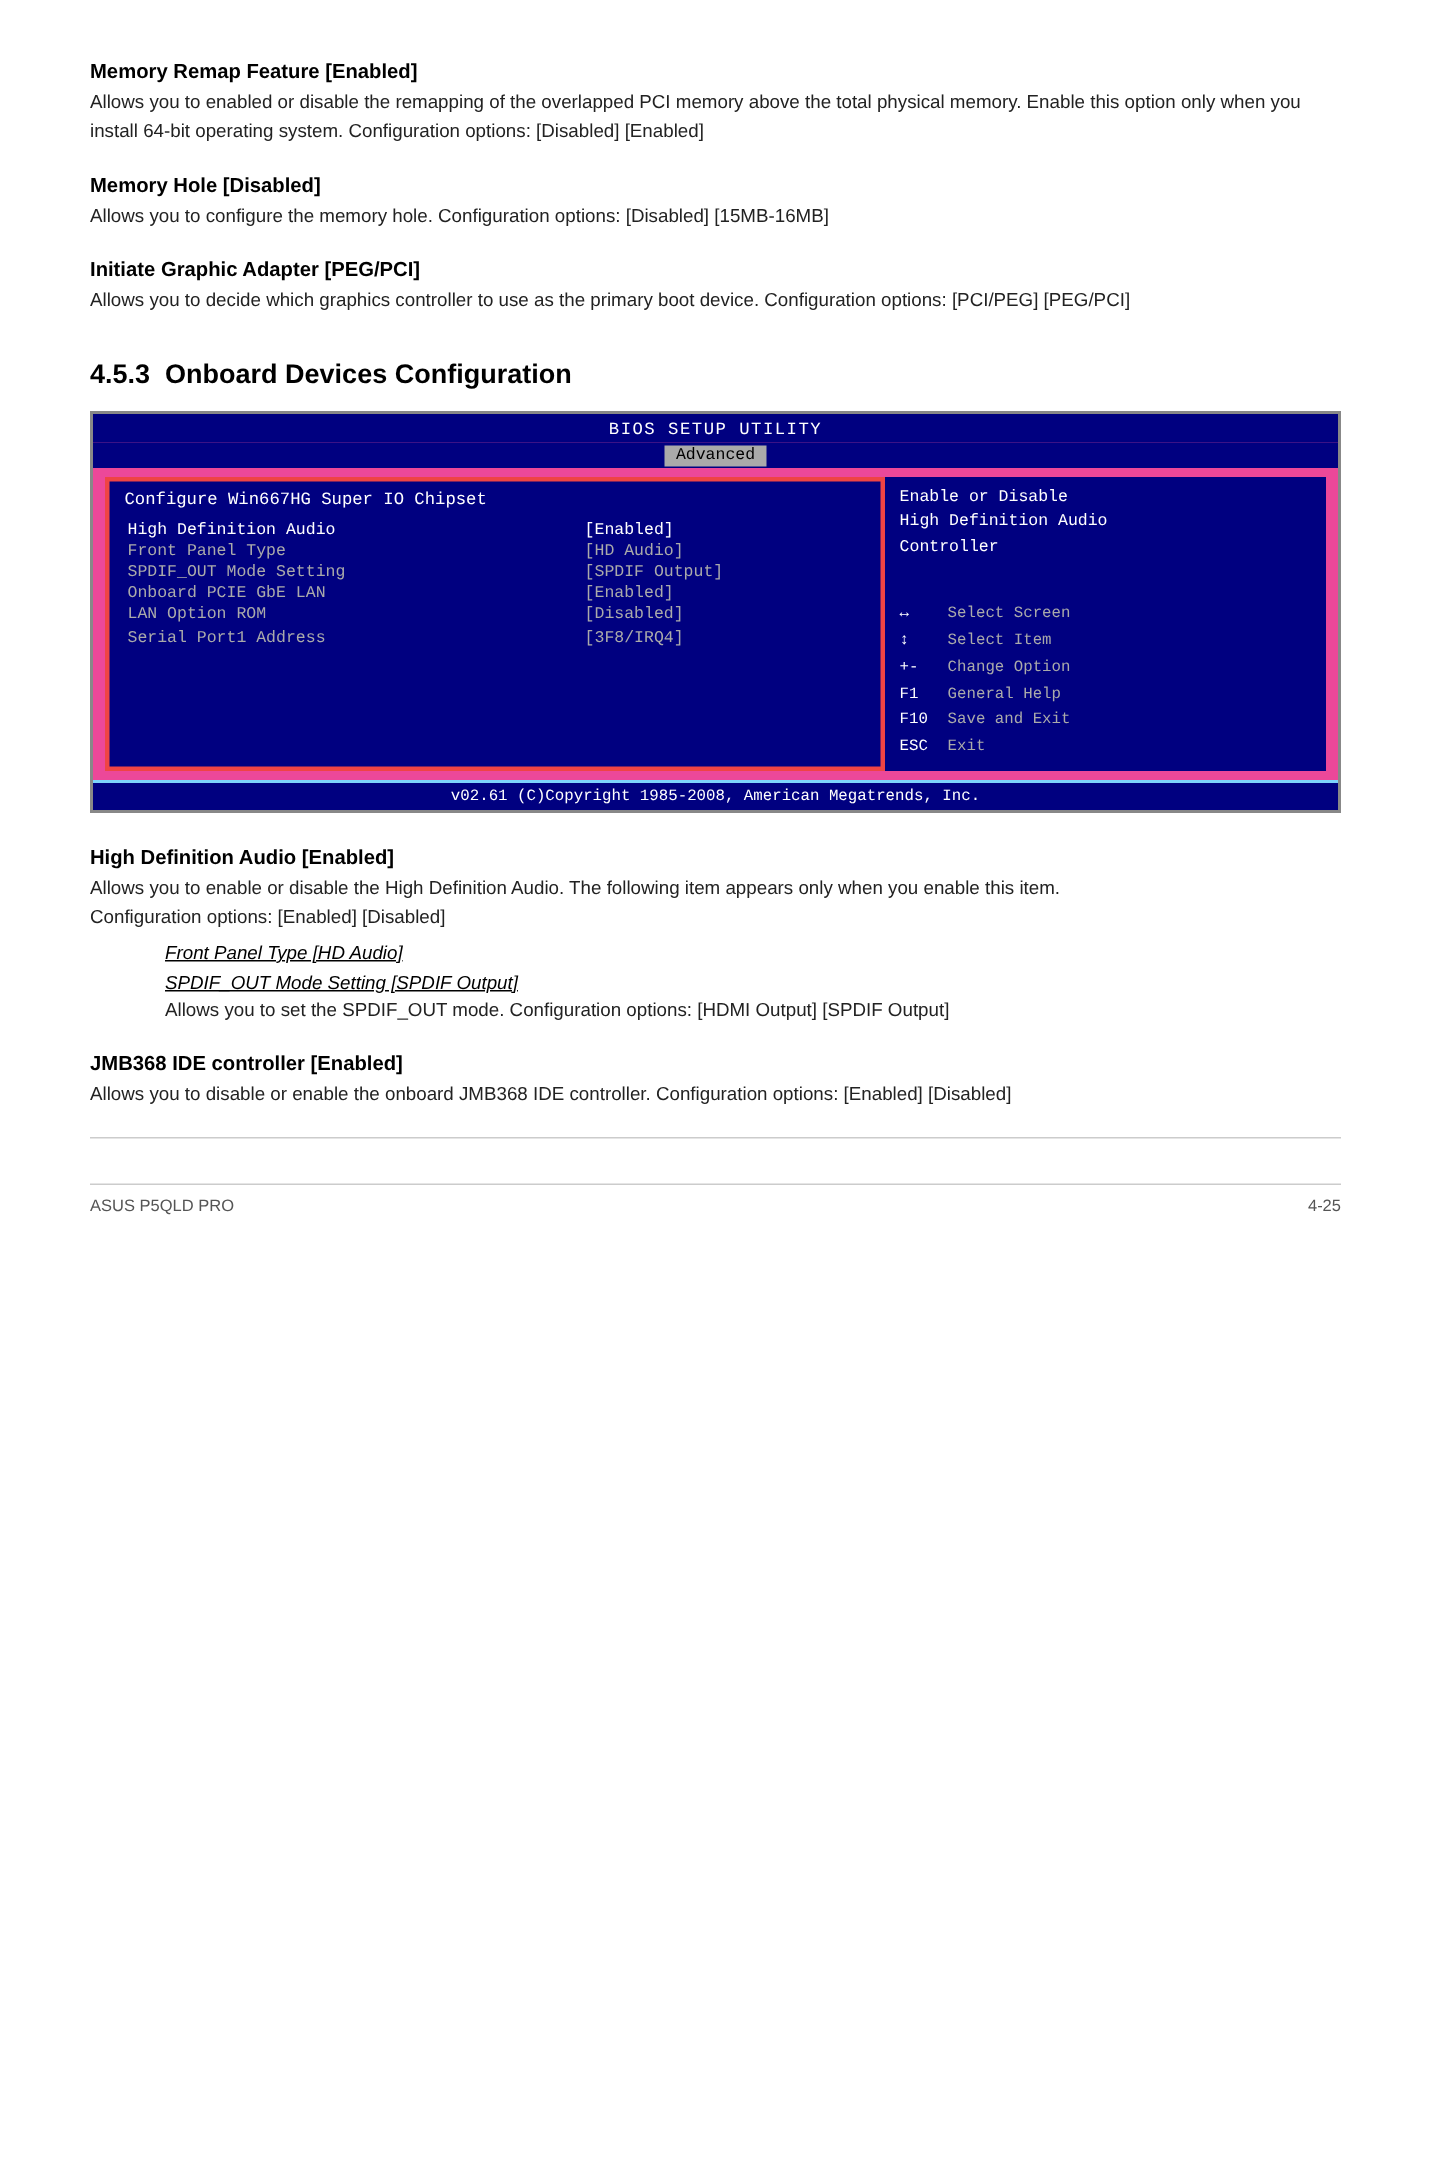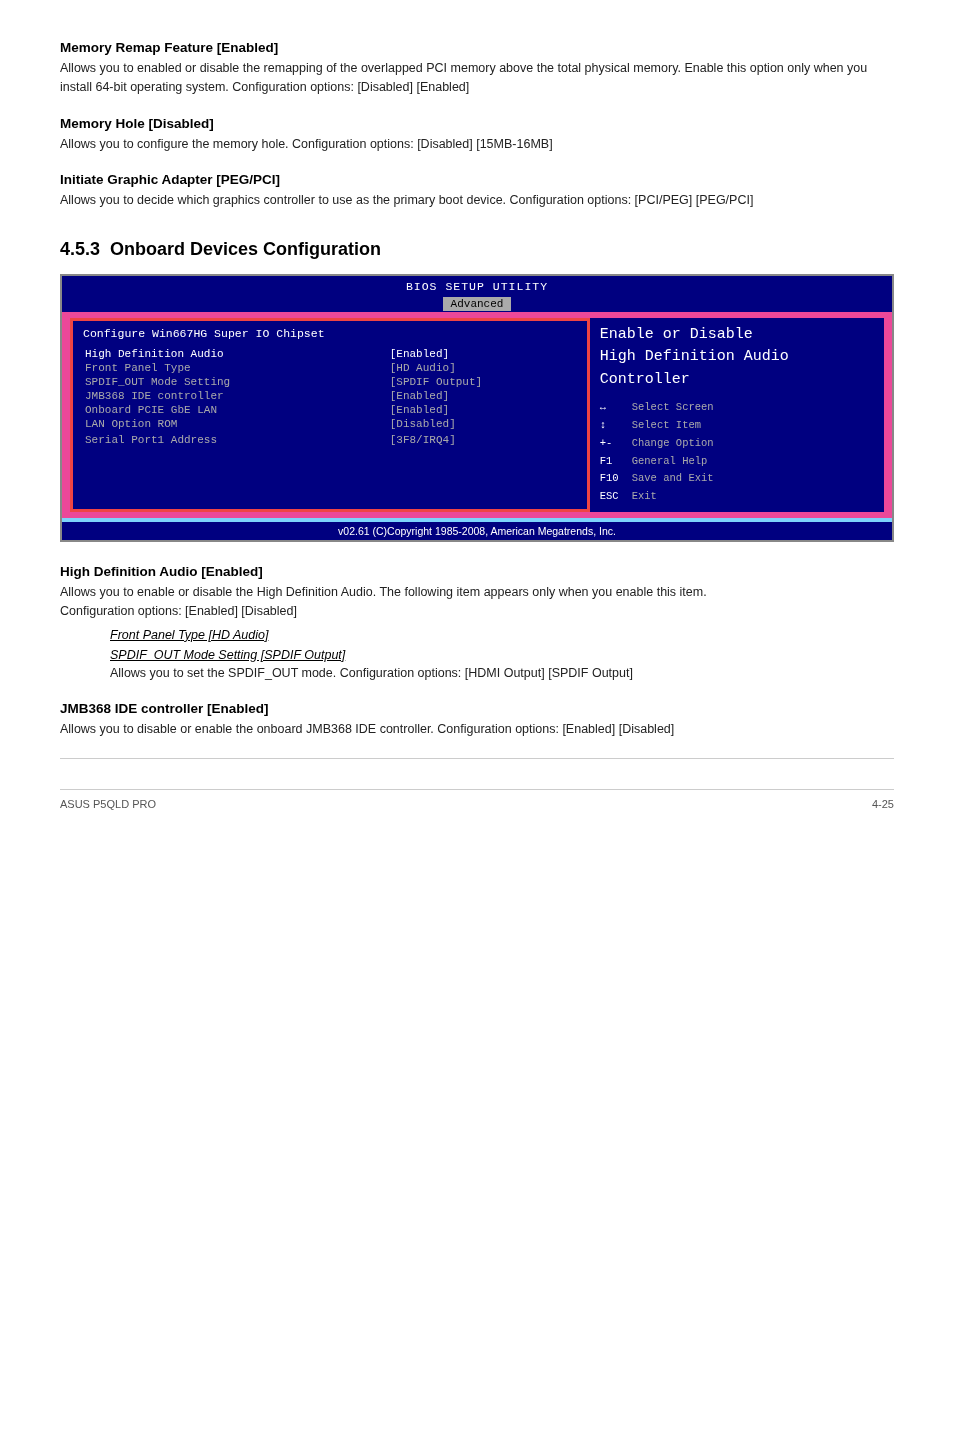--- a/index.html
+++ b/index.html
@@ -112,38 +112,38 @@
 
     .bios-right {
       flex: 1;
       padding: 6px 10px;
       background: #000080;
     }
 
     .bios-help-text {
       color: #fff;
       font-family: 'Courier New', monospace;
-      font-size: 15px;
+      font-size: 11px;
       line-height: 1.5;
-      margin-bottom: 8px;
+      margin-bottom: 28px;
     }
 
     .bios-keys {
       color: #aaa;
       font-family: 'Courier New', monospace;
       font-size: 10.5px;
       line-height: 1.7;
     }
 
     .bios-footer {
       background: #000080;
-      border-top: 4px solid #7dd3fc;
+      border-top: 2px solid #7dd3fc;
       text-align: center;
       color: #fff;
-      font-family: Liberation Sans, sans-serif;
+      font-family: Liberation Mono, monospace;
       font-size: 10.5px;
       padding: 3px 0;
     }
 
     .subsection-title {
       font-style: italic;
       font-weight: normal;
       font-size: 12.5px;
       margin: 6px 0 2px 0;
       text-decoration: underline;
@@ -222,24 +222,20 @@
             </tr>
             <tr>
               <td>  Front Panel Type</td>
               <td>[HD Audio]</td>
             </tr>
             <tr>
               <td>  SPDIF_OUT Mode Setting</td>
               <td>[SPDIF Output]</td>
             </tr>
             <tr>
-              <td>JMB368 IDE controller</td>
-              <td>[Enabled]</td>
-            </tr>
-            <tr>
               <td>Onboard PCIE GbE LAN</td>
               <td>[Enabled]</td>
             </tr>
             <tr>
               <td>  LAN Option ROM</td>
               <td>[Disabled]</td>
             </tr>
             <tr>
               <td></td>
               <td></td>

